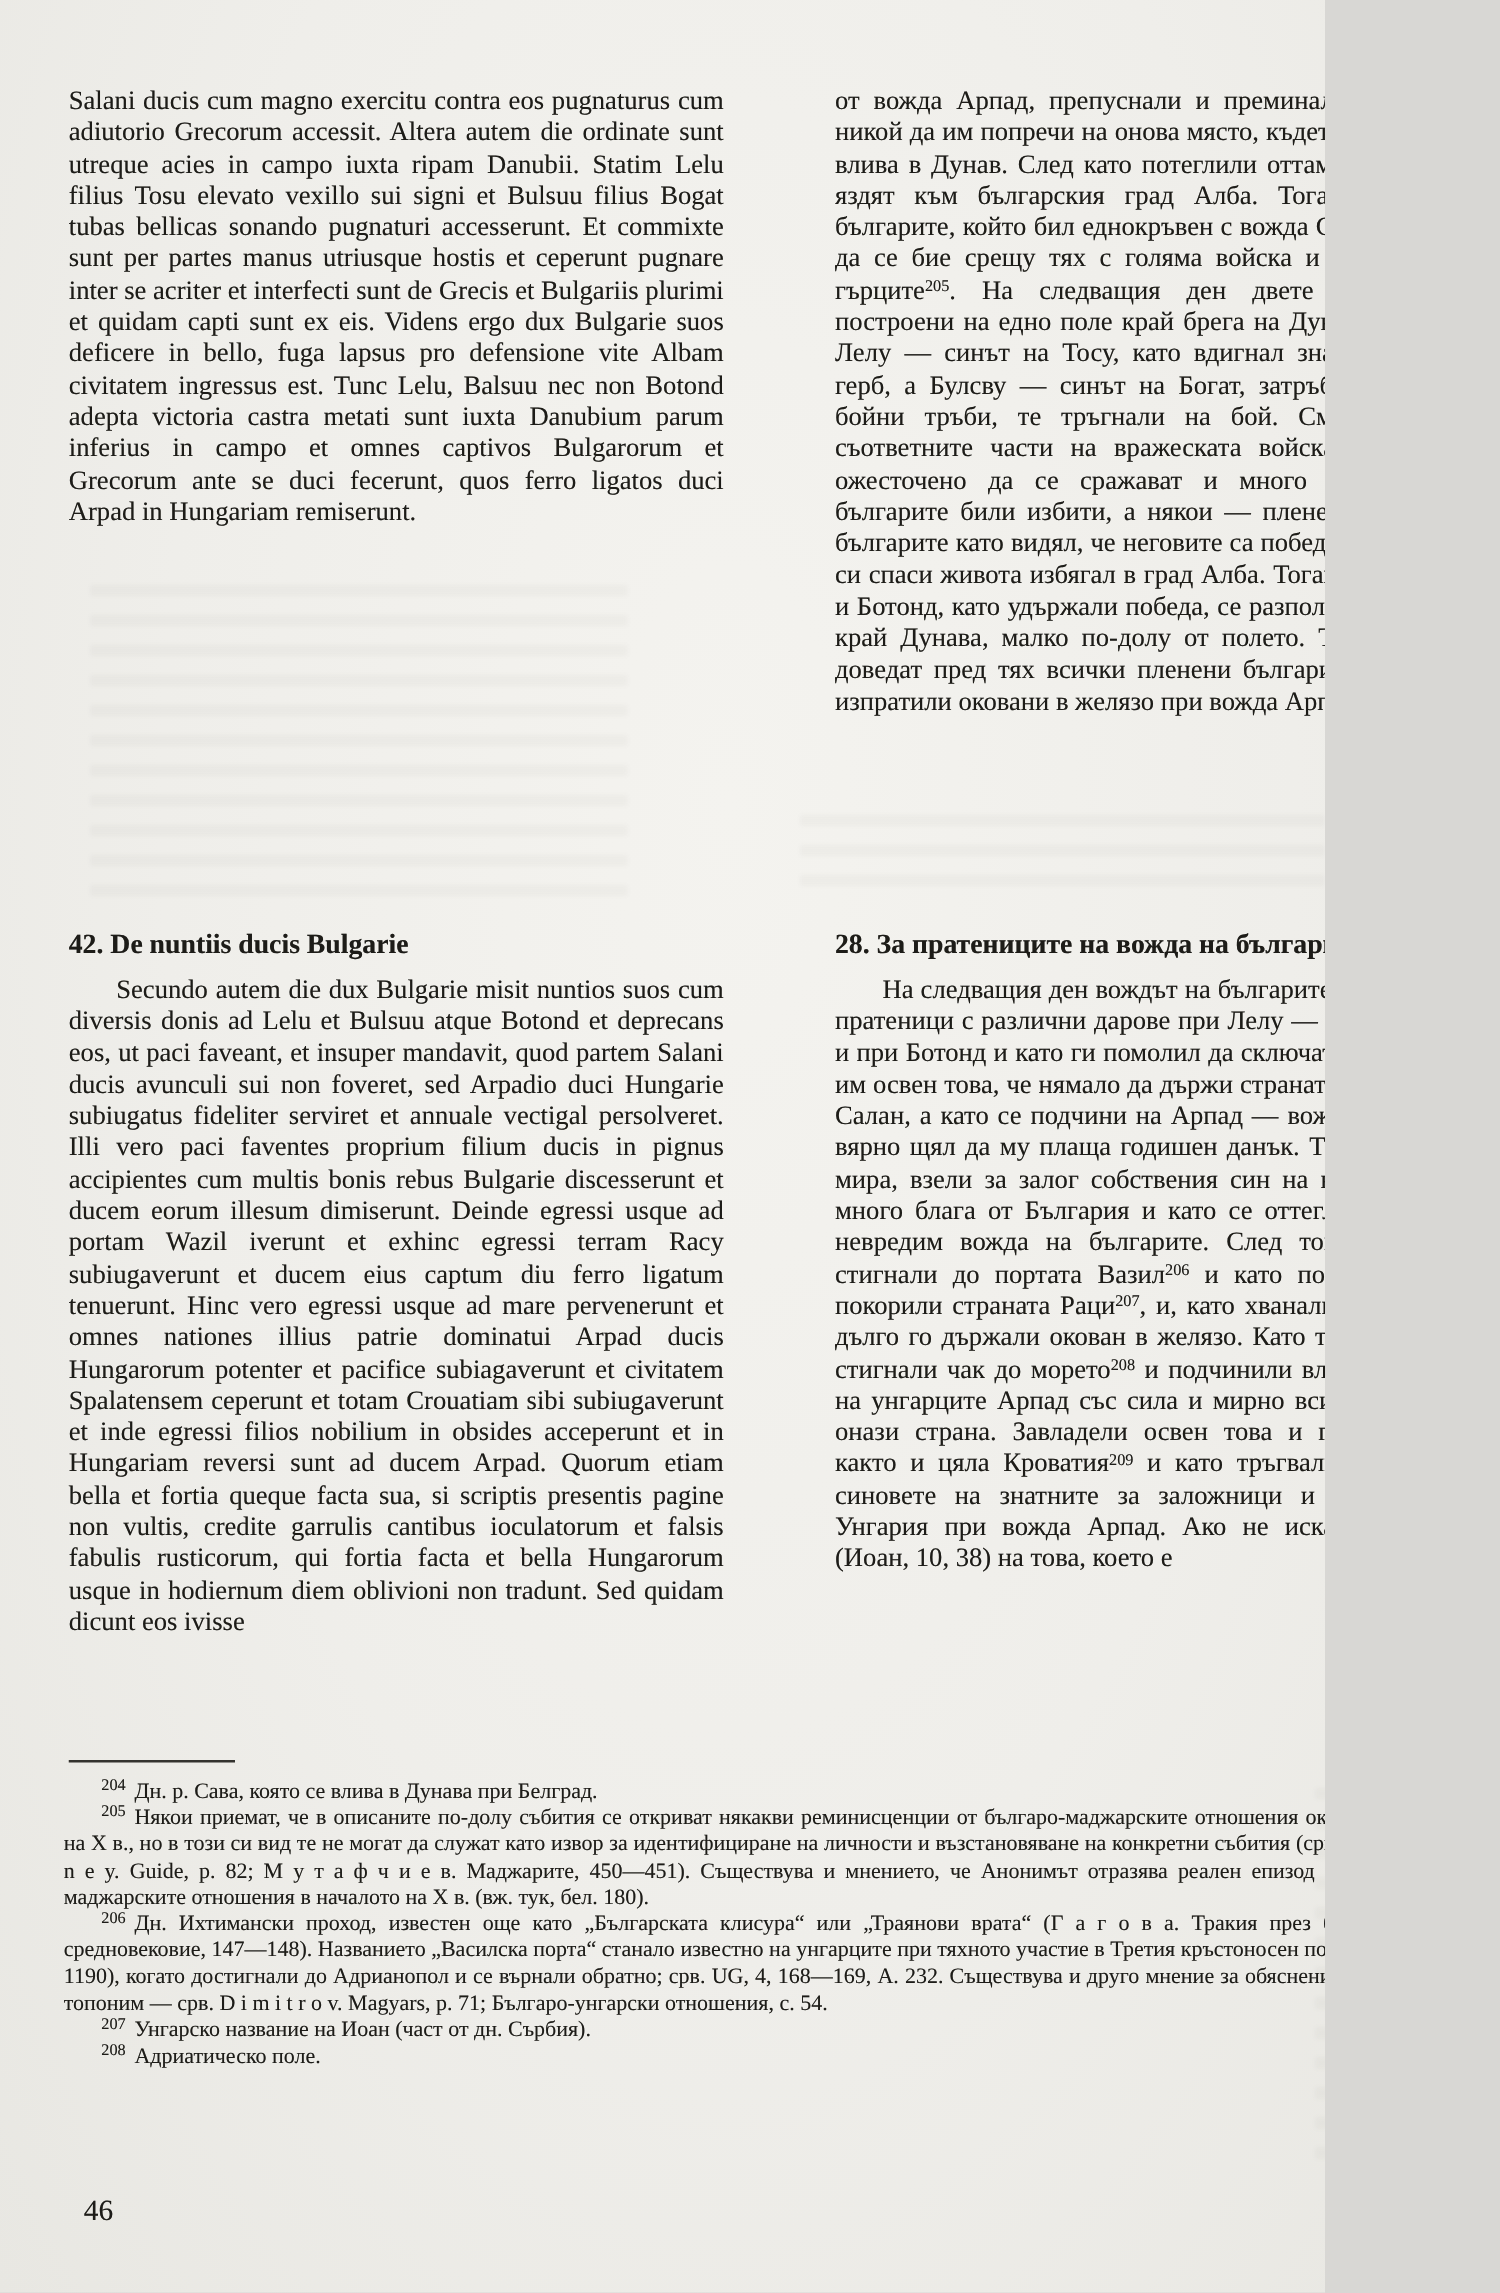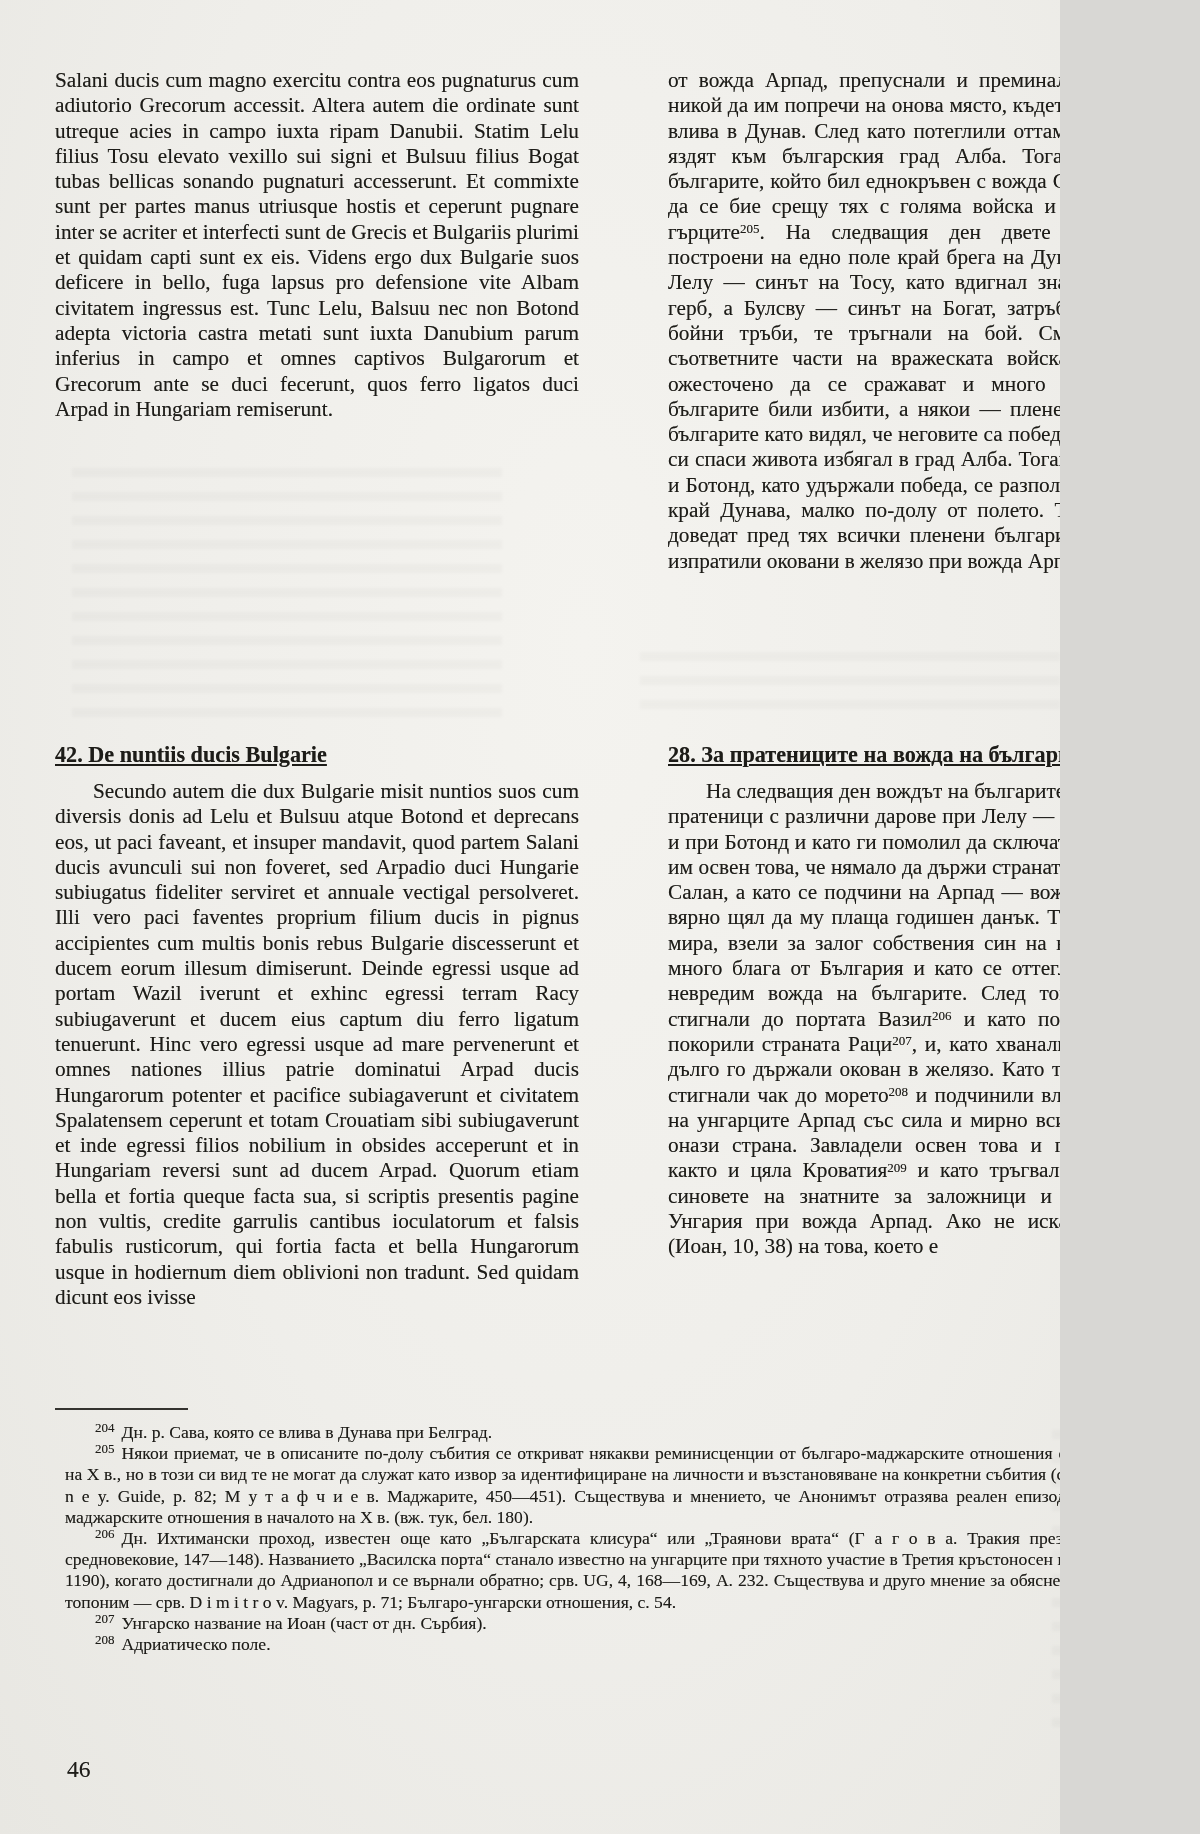--- a/index.html
+++ b/index.html
@@ -32,34 +32,33 @@
     text-align:justify;
     text-shadow:0 0 .5px rgba(25,24,20,.45);
   }
   .p42{position:absolute;left:0;right:0;top:711px;}
   .indent{text-indent:38px;}
   .h42{
     position:absolute;left:0;right:0;top:674px;
     margin:0;
     font-size:22.2px;line-height:26px;font-weight:700;
     text-shadow:0 0 .5px rgba(25,24,20,.5);
-    text-decoration:underline;
   }
   .para sup, .fn-num{
     font-size:13px;
     position:relative;top:-0.45em;
     vertical-align:baseline;
     line-height:0;
   }
   .fnrule{
     position:absolute;left:55px;top:1408px;width:133px;height:2px;
     background:#34332f;z-index:2;
   }
   .footnotes{
-    position:absolute;left:65px;top:1422px;width:1098px;z-index:2;
+    position:absolute;left:51px;top:1422px;width:1098px;z-index:2;
   }
   .footnote{
     margin:0;
     font-size:17.6px;line-height:21.2px;
     text-align:justify;
     text-indent:30px;
     text-shadow:0 0 .4px rgba(25,24,20,.4);
   }
   .fn-num{margin-right:7px;}
   .pageno{

